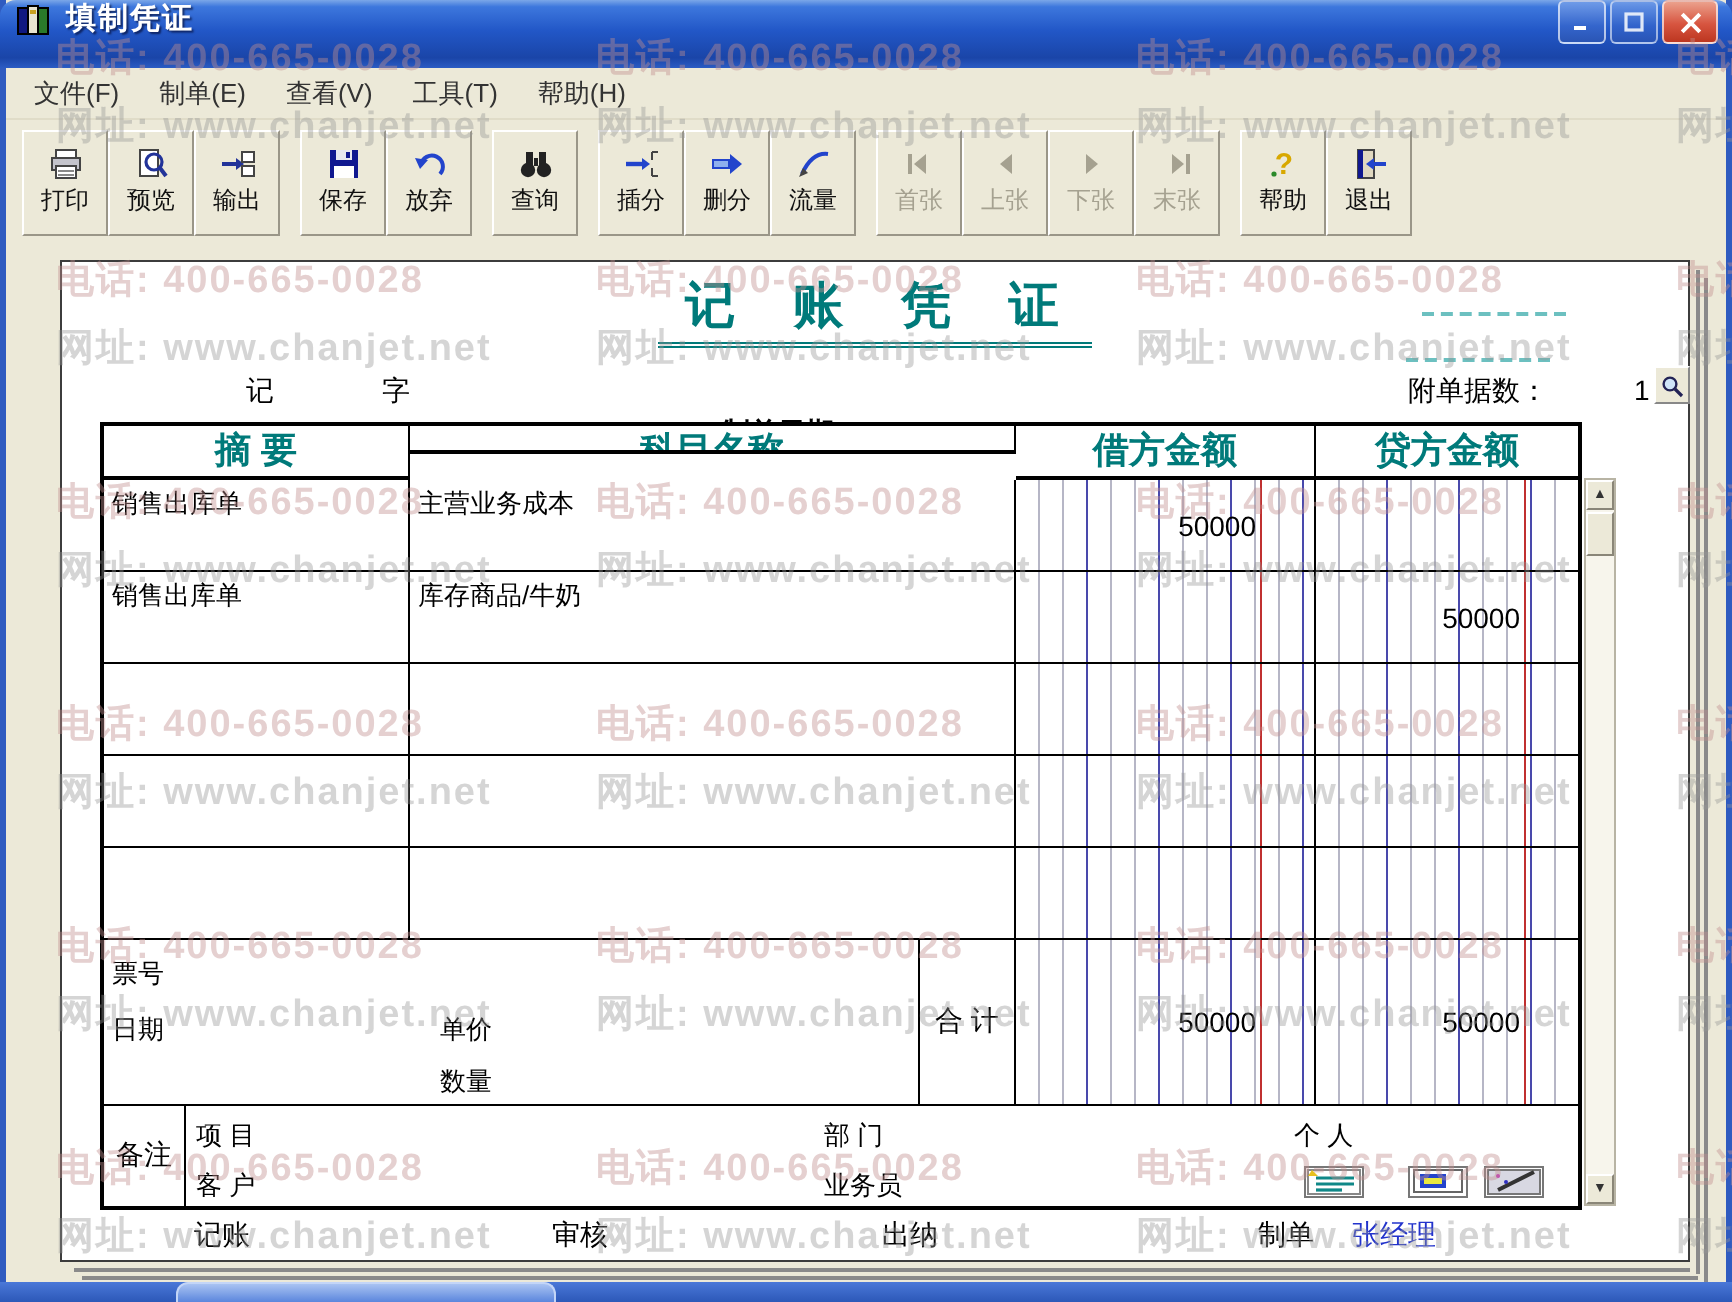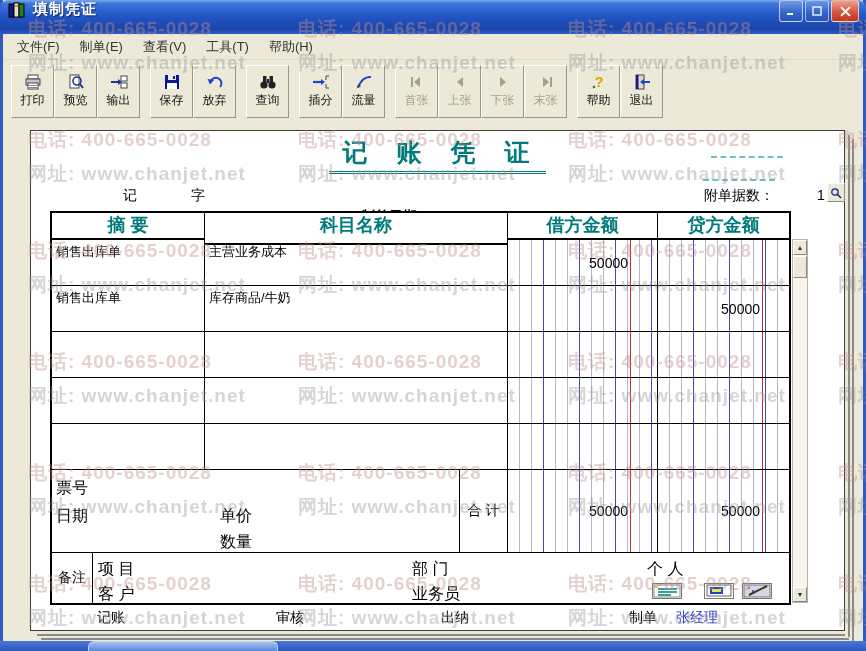--- a/index.html
+++ b/index.html
@@ -64,21 +64,21 @@
   .cell.no-b { border-bottom:none; }
   .cell.hdr { border-bottom:2px solid #000; color:#007a7a; font-weight:bold; font-size:18px;
     text-align:center; line-height:24px; }
   .cell.txt { padding:3px 4px; }
   .amt { background-image:
       repeating-linear-gradient(90deg, transparent 0 35px, #4949ac 35px 36px),
       repeating-linear-gradient(90deg, transparent 0 11px, #b6b6c6 11px 12px); }
   .amt::after { content:""; position:absolute; top:0; bottom:0; right:26px; width:1px; background:#c03030; }
   .num { position:absolute; right:29px; top:50%; transform:translateY(-50%); font-size:14px;
     background:transparent; z-index:2; }
-  .ff { position:absolute; font-size:16px; }
+  .ff { position:absolute; font-size:13px; }
   .totcell { display:flex; align-items:center; justify-content:center; font-size:14px; }
   .mini-icon { position:absolute; width:30px; height:16px; padding:0; border:1px solid #777;
     background:#fff; cursor:pointer; }
 
   
   .scrollbar { position:absolute; left:761px; top:108px; width:16px; height:364px;
     background:#f7f5ec; border:1px solid #b8b4a4; }
   .sbtn { position:absolute; left:0; right:0; height:15px; background:#ece9d8;
     border:1px solid; border-color:#fff #8a8678 #8a8678 #fff; font-size:7px; color:#333;
     display:flex; align-items:center; justify-content:center; padding:0; cursor:pointer; }
@@ -199,20 +199,27 @@
       </svg>
       <span class="tlabel">查询</span>
     </button>
     <button class="tbtn gap">
       <svg class="ticon" viewBox="0 0 18 16">
         <line x1="1" y1="8" x2="9" y2="8" stroke="#2244cc" stroke-width="2.2"></line>
         <polygon points="9,5 13,8 9,11" fill="#2244cc"></polygon>
         <path d="M14 2 h3 M14 2 v4 M14 14 h3 M14 14 v-4" stroke="#444" fill="none"></path>
       </svg>
       <span class="tlabel">插分</span>
+    </button>
+    <button class="tbtn">
+      <svg class="ticon" viewBox="0 0 18 16">
+        <rect x="1.5" y="6" width="8" height="4" fill="#8fb0ee" stroke="#2244cc"></rect>
+        <polygon points="10,3 16,8 10,13" fill="#2244cc"></polygon>
+      </svg>
+      <span class="tlabel">删分</span>
     </button>
     <button class="tbtn">
       <svg class="ticon" viewBox="0 0 18 16">
         <path d="M3 13 Q 8 2 16 3" fill="none" stroke="#2244cc" stroke-width="2"></path>
         <polygon points="1.5,14.5 6,12.5 3.5,10" fill="#444"></polygon>
       </svg>
       <span class="tlabel">流量</span>
     </button>
     <button class="tbtn gap disabled">
       <svg class="ticon" viewBox="0 0 18 16">
@@ -277,21 +284,21 @@
           <svg width="12" height="12" viewBox="0 0 12 12">
             <circle cx="5" cy="5" r="3.2" fill="#cfe4f8" stroke="#225" stroke-width="1.2"></circle>
             <line x1="7.5" y1="7.5" x2="11" y2="11" stroke="#225" stroke-width="1.6"></line>
           </svg>
         </button>
       </div>
 
       <div class="vtable">
 
         <div class="cell hdr" style="left:0; top:0; width:153px; height:27px;">摘 要</div>
-        <div class="cell hdr" style="left:153px; top:0; width:303px; height:32px;">科目名称</div>
+        <div class="cell hdr" style="left:153px; top:0; width:303px; height:14px;">科目名称</div>
         <div class="cell hdr" style="left:456px; top:0; width:150px; height:27px;">借方金额</div>
         <div class="cell hdr no-r" style="left:606px; top:0; width:131px; height:27px;">贷方金额</div>
 
         <div class="cell txt" style="left:0; top:27px; width:153px; height:46px;">销售出库单</div>
         <div class="cell txt" style="left:153px; top:27px; width:303px; height:46px;">主营业务成本</div>
         <div class="cell amt" style="left:456px; top:27px; width:150px; height:46px;">
               <span class="num">50000</span>
             </div>
         <div class="cell amt no-r" style="left:606px; top:27px; width:131px; height:46px;">
               <span class="num"></span>

